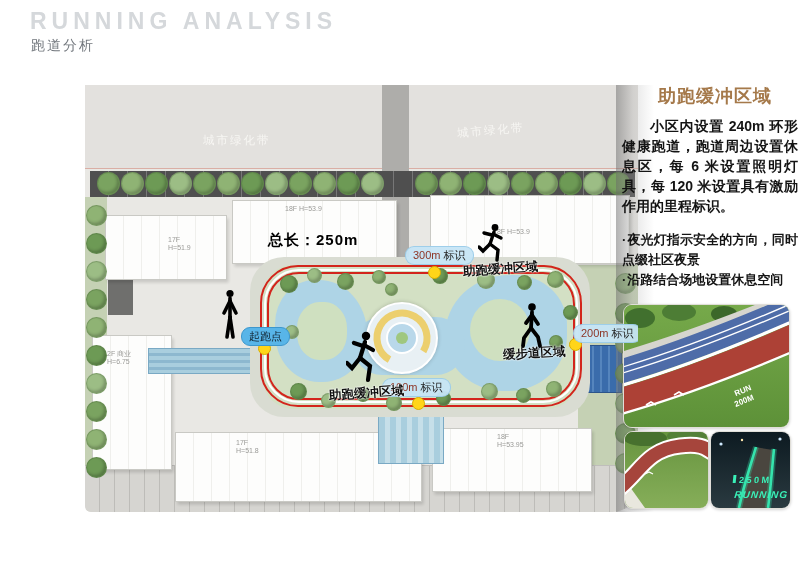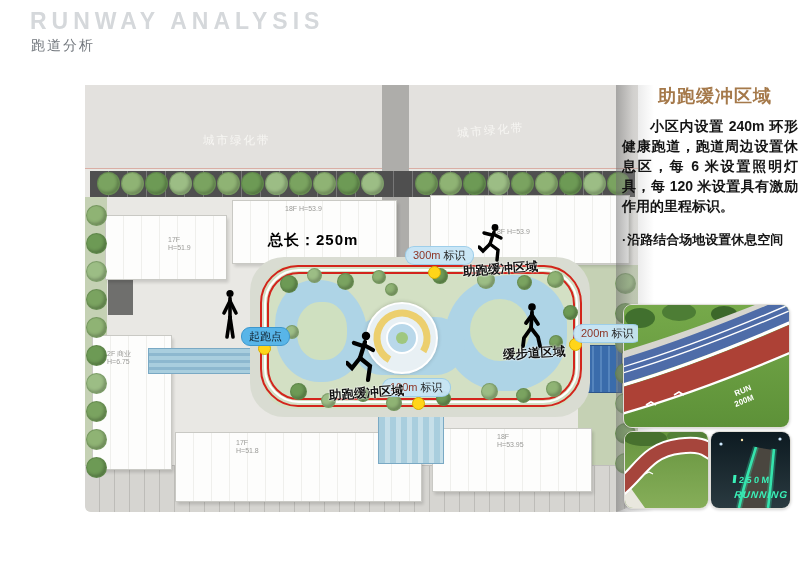--- a/index.html
+++ b/index.html
@@ -62,21 +62,21 @@
   .bullets div{text-align:justify;}
   .bullets div::before{content:"·";margin-right:1px;}
   .photo{border-radius:9px;overflow:hidden;border:1px solid #e0ded8;box-shadow:0 1px 3px rgba(0,0,0,.18);}
   .p1{left:623px;top:304px;width:165px;height:122px;}
   .p2{left:624px;top:431px;width:83px;height:76px;}
   .p3{left:710px;top:431px;width:79px;height:76px;}
 </style>
 </head>
 <body>
 
-<div class="abs title-en">RUNWAY ANALYSIS</div>
+<div class="abs title-en">RUNNING ANALYSIS</div>
 <div class="abs title-zh">跑道分析</div>
 
 <div class="abs map">
   <div class="abs road-top"></div>
   <div class="abs vroad"></div>
   <div class="abs greenbelt" style="left:118px;top:48px;">城市绿化带</div>
   <div class="abs greenbelt" style="left:372px;top:38px;transform:rotate(-5deg);">城市绿化带</div>
   <div class="abs parking"></div>
   <div class="abs strip-green" style="left:0;top:112px;width:22px;height:300px;"></div>
   <div class="abs strip-green" style="left:493px;top:180px;width:60px;height:230px;"></div>
@@ -245,20 +245,21 @@
       <div class="abs tree" style="left: 464px; top: 250px; width: 12px; height: 12px; background: rgb(122, 163, 96);"></div>
       <div class="abs tree" style="left: 300px; top: 198px; width: 11px; height: 11px; background: rgb(143, 179, 116);"></div>
     </div>
 </div>
 
 <div class="abs fold"></div>
 
 <div class="abs col heading">助跑缓冲区域</div>
 <div class="abs col para">小区内设置 240m 环形健康跑道，跑道周边设置休息区，每 6 米设置照明灯具，每 120 米设置具有激励作用的里程标识。</div>
 <div class="abs col bullets">
+  <div>夜光灯指示安全的方向，同时点缀社区夜景</div>
   <div>沿路结合场地设置休息空间</div>
 </div>
 
 <div class="abs col photo p1">
   <svg width="165" height="122" viewBox="0 0 165 122">
     <defs>
       <linearGradient id="g1" x1="0" y1="0" x2="0" y2="1">
         <stop offset="0" stop-color="#76a94a"></stop>
           <stop offset="1" stop-color="#5d9138"></stop>
       </linearGradient>

